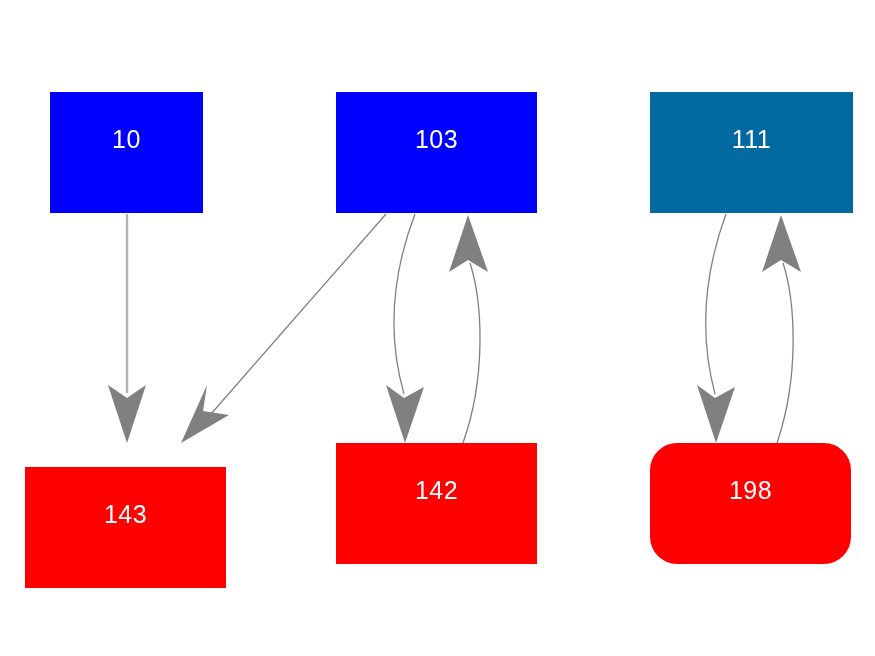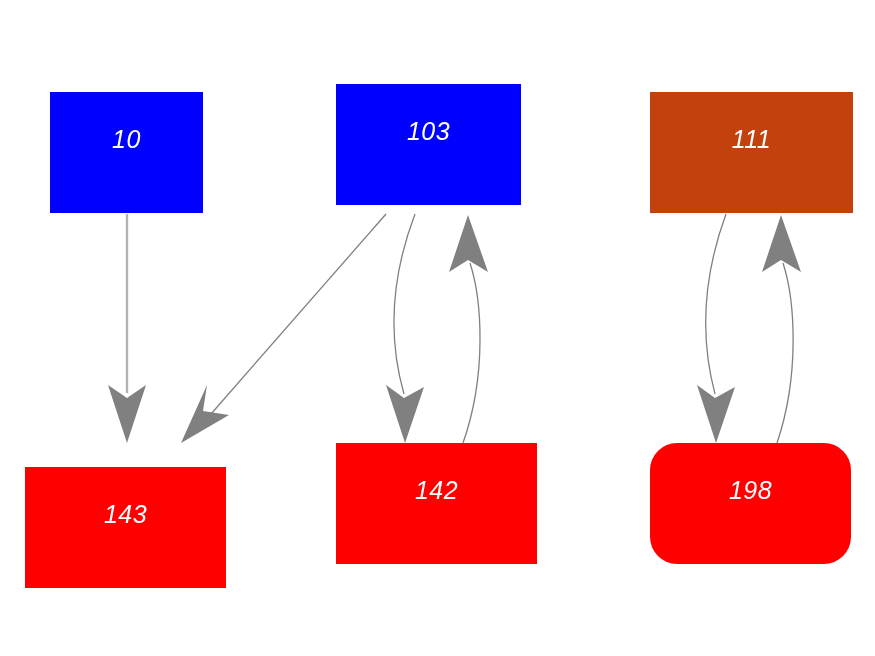--- a/index.html
+++ b/index.html
@@ -32,21 +32,20 @@
     justify-content: center;
     color: #ffffff;
     font-size: 25px;
     line-height: 1;
     letter-spacing: 0.5px;
     z-index: 2;
   }
   .node-label {
     display: block;
     transform: translateY(-13px);
-    font-style: italic;
   }
 </style>
 </head>
 <body>
 
 <div id="canvas">
 
   <svg id="edges" viewBox="0 0 875 656" xmlns="http://www.w3.org/2000/svg">
 
     <g>
@@ -77,25 +76,25 @@
     <g>
       <path d="M 777 443 C 800 375 795 300 783 263" stroke="#808080" stroke-width="1.3" fill="none"></path>
       <path d="M 781 215 L 762 272 L 781 260 L 801 272 Z" fill="#808080"></path>
     </g>
   </svg>
 
   <div class="node" style="left:50px; top:92px; width:153px; height:121px; background:#0000ff;">
     <span class="node-label">10</span>
   </div>
 
-  <div class="node" style="left:336px; top:84px; width:185px; height:121px; background:#0000ff;">
+  <div class="node" style="left:336px; top:92px; width:201px; height:121px; background:#0000ff;">
     <span class="node-label">103</span>
   </div>
 
-  <div class="node" style="left:650px; top:92px; width:203px; height:121px; background:#c2410c;">
+  <div class="node" style="left:650px; top:92px; width:203px; height:121px; background:#0369a1;">
     <span class="node-label">111</span>
   </div>
 
   <div class="node" style="left:25px; top:467px; width:201px; height:121px; background:#ff0000;">
     <span class="node-label">143</span>
   </div>
 
   <div class="node" style="left:336px; top:443px; width:201px; height:121px; background:#ff0000;">
     <span class="node-label">142</span>
   </div>

